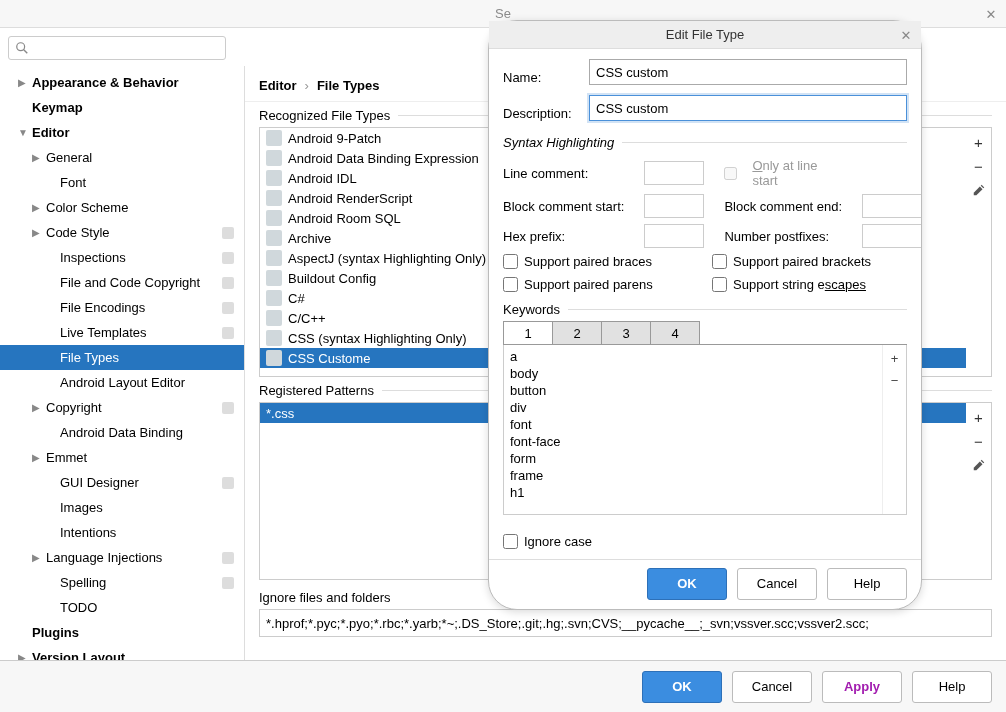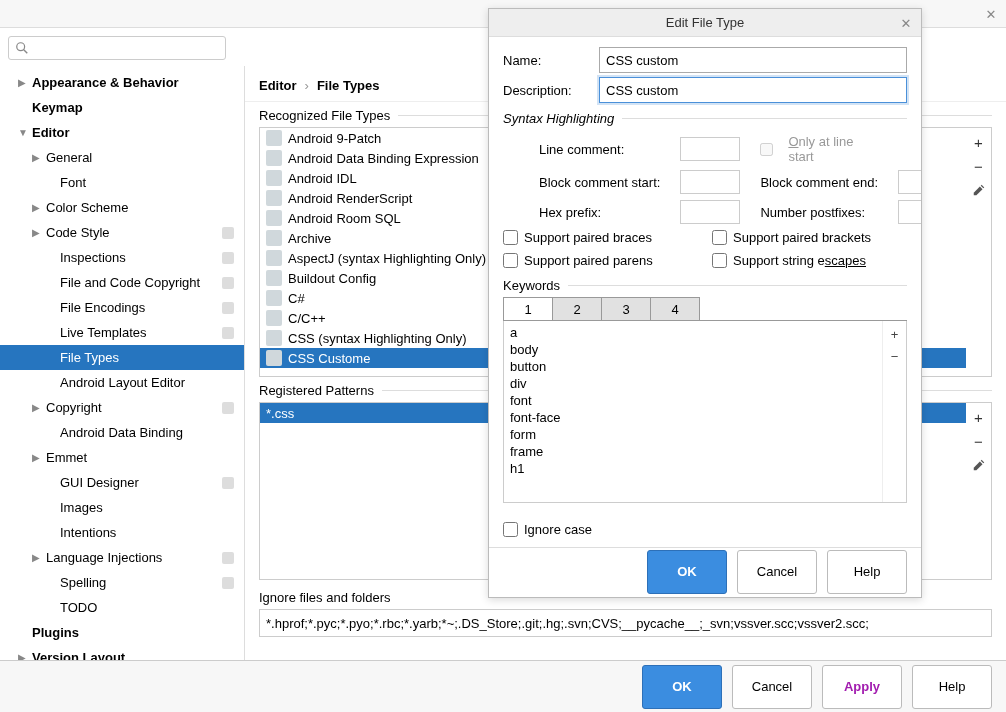--- a/index.html
+++ b/index.html
@@ -32,36 +32,36 @@
 .side-btns{ width:26px; border:1px solid #ccc; border-left:none; display:flex; flex-direction:column; align-items:center; padding-top:4px; gap:4px; background:#fff; }
 .side-btns div{ width:20px; height:20px; display:flex; align-items:center; justify-content:center; color:#333; cursor:pointer; font-size:15px; }
 .ft-row{ height:20px; display:flex; align-items:center; padding-left:6px; cursor:pointer; gap:6px; }
 .ft-row.sel{ background:#2675bf; color:#fff; }
 .ft-row .icon{ width:16px; height:16px; background:#d0d8dc; border-radius:2px; flex-shrink:0; }
 .pattern-list{ margin:0 14px; height:178px; display:flex; }
 .pat-row{ height:20px; display:flex; align-items:center; padding-left:6px; background:#2675bf; color:#fff; }
 .ignore-label{ margin:10px 14px 4px 14px; }
 .ignore-input{ margin:0 14px; width:calc(100% - 28px); height:28px; border:1px solid #ccc; padding:12px 6px; }
 .footer{ height:52px; border-top:1px solid #ccc; display:flex; align-items:center; justify-content:flex-end; gap:10px; padding:0 14px; background:#f7f7f7; position:absolute; bottom:0; left:0; width:100%; }
-button.btn{ height:44px; min-width:80px; border:1px solid #bbb; background:#fff; border-radius:3px; cursor:pointer; padding:0 16px; }
+button.btn{ height:32px; min-width:80px; border:1px solid #bbb; background:#fff; border-radius:3px; cursor:pointer; padding:0 16px; }
 button.primary{ background:#3b8de0; border-color:#2d70b8; color:#fff; font-weight:bold; }
 button.btn:disabled{ color:#a21caf;font-weight:bold; }
 
 
-.modal{ left:488px; top:8px; width:434px; height:590px; z-index:10; }
+.modal{ left:488px; top:20px; width:434px; height:590px; z-index:10;border-radius:29px; }
 .modal .titlebar{ background:#eee; color:#333; font-size:13px; }
 .modal-body{ padding:10px 14px; display:flex; flex-direction:column; height:510px; overflow:hidden; }
-.form-row{ display:flex; align-items:center; margin-bottom:4px; gap:18px; }
+.form-row{ display:flex; align-items:flex-end; margin-bottom:10px; gap:8px; }
 .form-row label{ width:78px; }
 .form-row input[type=text]{ flex:1; height:26px; border:1px solid #aaa; padding:0 6px; }
 .form-row input.focus{ border:1px solid #4a90d9; box-shadow:0 0 0 2px rgba(74,144,217,.25); outline:none; }
 .grp{ margin-top:4px; }
 .grp-lbl{ display:flex; align-items:center; gap:8px; font-size:13px; margin-bottom:8px;font-style:italic; }
 .grp-lbl::after{ content:""; flex:1; height:1px; background:#ddd; }
-.grid2{ display:grid; grid-template-columns:auto 60px auto 60px; gap:6px 20px; align-items:center; margin-bottom:6px;margin-left:36px; }
+.grid2{ display:grid; grid-template-columns:auto 60px auto 60px; gap:6px 20px; align-items:center; margin-bottom:6px; }
 .grid2 input[type=text]{ height:24px; width:60px; border:1px solid #ccc; }
 .grid2 .lab{ white-space:nowrap; }
 .grid2 .dis{ color:#999; }
 .chk-grid{ display:grid; grid-template-columns:1fr 1fr; gap:8px 14px; margin-top:4px; }
 .chk{ display:flex; align-items:center; gap:6px; }
 .chk input{ width:15px; height:15px; }
 .kw-lbl{ margin-top:10px; display:flex; align-items:center; gap:8px; }
 .kw-lbl::after{ content:""; flex:1; height:1px; background:#ddd; }
 .tabs{ display:flex; margin-top:4px; border-bottom:1px solid #999; }
 .tab{ width:50px; height:23px; border:1px solid #999; border-bottom:none; display:flex; align-items:center; justify-content:center; background:#e1e1e1; cursor:pointer; margin-right:-1px; }

